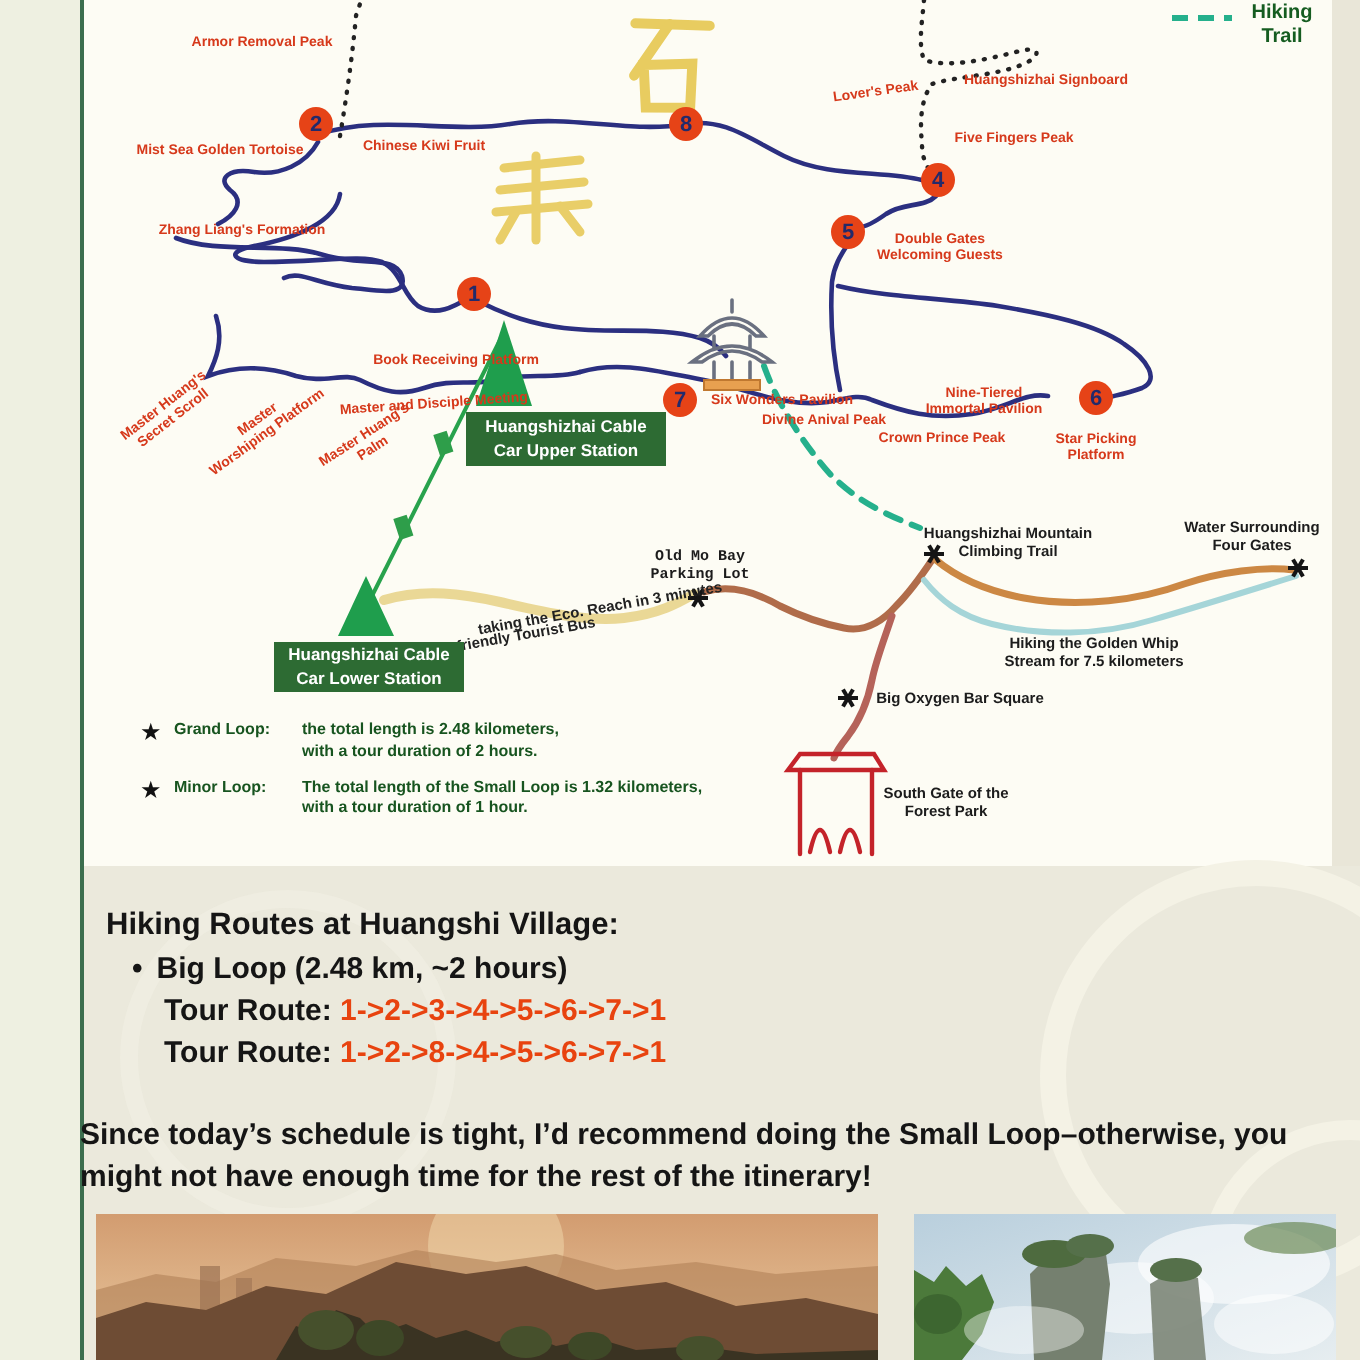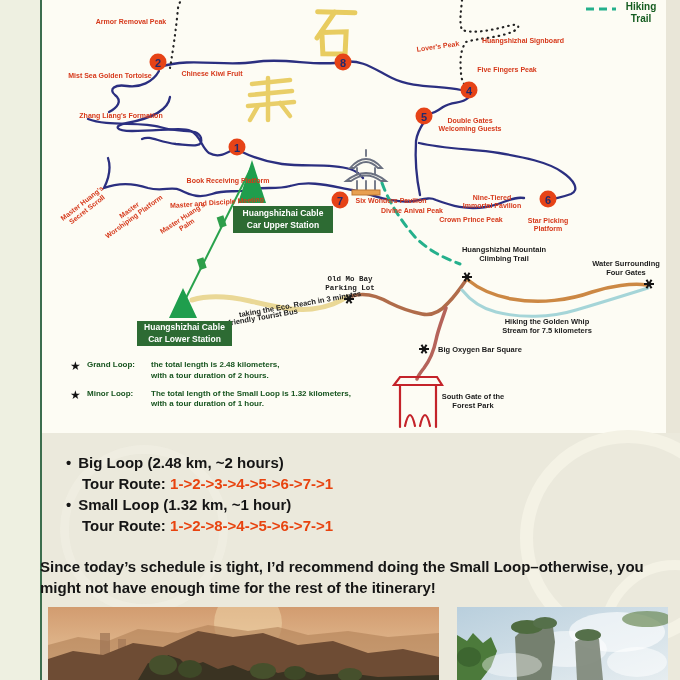--- a/index.html
+++ b/index.html
@@ -163,21 +163,21 @@
         <div class="map-label c-red" style="left: 217px; top: 203px; transform: translate(-50%, -50%) rotate(-4deg);">Master and Disciple Meeting</div>
         <div class="map-label c-red" style="left: 85px; top: 207px; transform: translate(-50%, -50%) rotate(-38deg);">Master Huang's<br>Secret Scroll</div>
         <div class="map-label c-red" style="left: 132px; top: 214px; transform: translate(-50%, -50%) rotate(-36deg);">Master<br>Worshiping Platform</div>
         <div class="map-label c-red" style="left: 185px; top: 222px; transform: translate(-50%, -50%) rotate(-33deg);">Master Huang's<br>Palm</div>
         <div class="map-label c-red" style="left: 391px; top: 201px; transform: translate(-50%, -50%) rotate(0deg);">Six Wonders Pavilion</div>
         <div class="map-label c-red" style="left: 412px; top: 211px; transform: translate(-50%, -50%) rotate(0deg);">Divine Anival Peak</div>
         <div class="map-label c-red" style="left: 492px; top: 202px; transform: translate(-50%, -50%) rotate(0deg);">Nine-Tiered<br>Immortal Pavilion</div>
         <div class="map-label c-red" style="left: 471px; top: 220px; transform: translate(-50%, -50%) rotate(0deg);">Crown Prince Peak</div>
         <div class="map-label c-red" style="left: 548px; top: 225px; transform: translate(-50%, -50%) rotate(0deg);">Star Picking<br>Platform</div>
         <div class="map-label c-black" style="left: 350px; top: 284px; transform: translate(-50%, -50%) rotate(0deg); font-family: Liberation Mono, monospace;">Old Mo Bay<br>Parking Lot</div>
-        <div class="map-label c-black" style="left: 504px; top: 254px; transform: translate(-50%, -50%) rotate(0deg);">Huangshizhai Mountain<br>Climbing Trail</div>
+        <div class="map-label c-black" style="left: 504px; top: 271px; transform: translate(-50%, -50%) rotate(0deg);">Huangshizhai Mountain<br>Climbing Trail</div>
         <div class="map-label c-black" style="left: 626px; top: 268px; transform: translate(-50%, -50%) rotate(0deg);">Water Surrounding<br>Four Gates</div>
         <div class="map-label c-black" style="left: 547px; top: 326px; transform: translate(-50%, -50%) rotate(0deg);">Hiking the Golden Whip<br>Stream for 7.5 kilometers</div>
         <div class="map-label c-black" style="left: 474px; top: 349px; transform: translate(-50%, -50%) rotate(0deg); padding-left: 12px;">Big Oxygen Bar Square</div>
         <div class="map-label c-black" style="left: 473px; top: 401px; transform: translate(-50%, -50%) rotate(0deg);">South Gate of the<br>Forest Park</div>
         <div class="map-label c-blacksm" style="left: 300px; top: 304px; transform: translate(-50%, -50%) rotate(-10deg);">taking the Eco. Reach in 3 minutes</div>
         <div class="map-label c-blacksm" style="left: 263px; top: 317px; transform: translate(-50%, -50%) rotate(-10deg);">friendly Tourist Bus</div>
         <div class="map-label c-green" style="left: 641px; top: 13px; transform: translate(-50%, -50%) rotate(0deg);">Hiking<br>Trail</div>
         <div class="marker" style="left: 237px; top: 147px;">1</div>
         <div class="marker" style="left: 158px; top: 62px;">2</div>
         <div class="marker" style="left: 469px; top: 90px;">4</div>
@@ -197,24 +197,24 @@
         <div>the total length is 2.48 kilometers,<br>with a tour duration of 2 hours.</div>
       </div>
       <div class="legend-row">
         <span class="legend-star">★</span>
         <span>Minor Loop:</span>
         <div>The total length of the Small Loop is 1.32 kilometers,<br>with a tour duration of 1 hour.</div>
       </div>
     </div>
 
   <div id="routes">
+    <div id="routes-title">Hiking Routes at Huangshi Village:</div>
     <div id="route-items">
         <div class="bullet-line"><span class="bullet">•</span>Big Loop (2.48 km, ~2 hours)</div>
         <div class="route-line"><span>Tour Route: </span><span class="route-red">1-&gt;2-&gt;3-&gt;4-&gt;5-&gt;6-&gt;7-&gt;1</span></div>
-        <div class="bullet-line"><span class="bullet">•</span>Small Loop (1.32 km, ~1 hour)</div>
         <div class="route-line"><span>Tour Route: </span><span class="route-red">1-&gt;2-&gt;8-&gt;4-&gt;5-&gt;6-&gt;7-&gt;1</span></div>
       </div>
     <div id="advice">Since today’s schedule is tight, I’d recommend doing the Small Loop–otherwise, you might not have enough time for the rest of the itinerary!</div>
   </div>
 
   <div class="photo" id="photo-left">
     <svg width="391" height="73" viewBox="0 0 391 73">
       <defs>
         <linearGradient id="sky1" x1="0" y1="0" x2="0" y2="1">
           <stop offset="0" stop-color="#d29c70"></stop>

